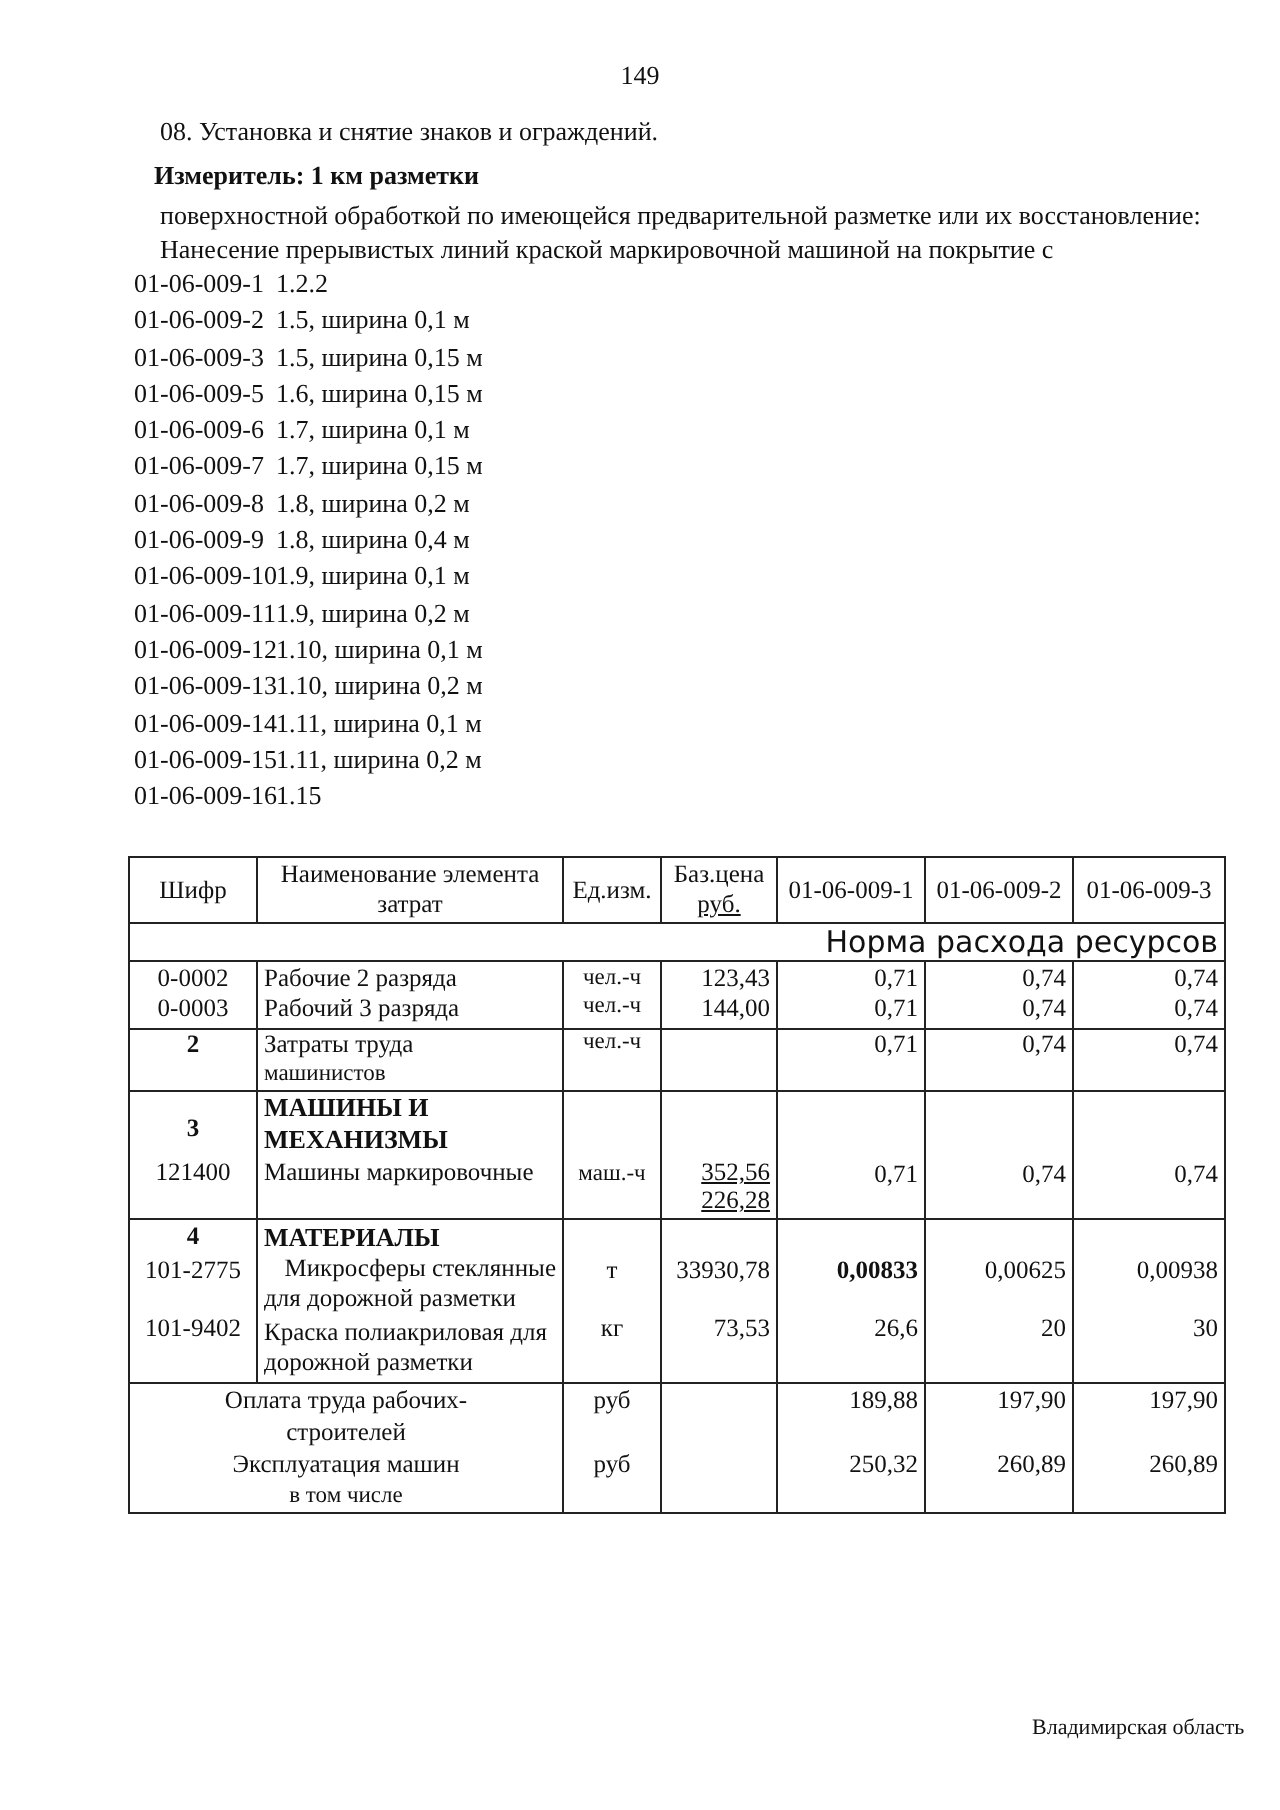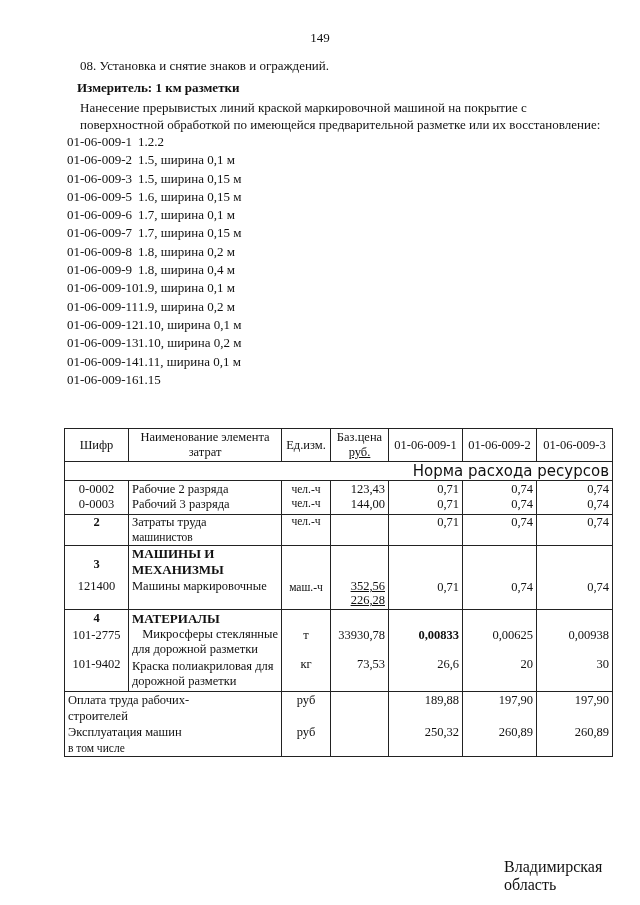--- a/index.html
+++ b/index.html
@@ -21,31 +21,31 @@
   .band td { height:13px; font-family:"DejaVu Sans","Liberation Sans",sans-serif; font-size:15px; text-align:right; padding-right:6px; }
   .num { text-align:right; }
   .ctr { text-align:center; }
   .nob-t { border-top:none !important; }
   .nob-b { border-bottom:none !important; }
   .line { height:17px; line-height:17px; display:block; white-space:nowrap; }
   .small { font-size:11.5px; }
   .bold { font-weight:bold; font-size:13px; }
   .u { text-decoration:underline; }
   .sum td { font-weight:bold; font-size:12.5px; }
-  .region { position:absolute; top:858px; left:504px; font-size:16px; }
+  .region { position:absolute; top:858px; left:516px; font-size:11px; }
 </style>
 </head>
 <body>
 
 <div class="page-number">149</div>
 <div class="section-title">08. Установка и снятие знаков и ограждений.</div>
 <div class="measure">Измеритель: 1 км разметки</div>
 <div class="desc">
+  <div>поверхностной обработкой по имеющейся предварительной разметке или их восстановление:</div>
   <div>Нанесение прерывистых линий краской маркировочной машиной на покрытие с</div>
-  <div>поверхностной обработкой по имеющейся предварительной разметке или их восстановление:</div>
 </div>
 
 <div class="codes">
   <div class="code-row">
       <span class="c">01-06-009-1</span>
       <span>1.2.2</span>
     </div>
   <div class="code-row">
       <span class="c">01-06-009-2</span>
       <span>1.5, ширина 0,1 м</span>
@@ -86,20 +86,24 @@
       <span class="c wide">01-06-009-12</span>
       <span>1.10, ширина 0,1 м</span>
     </div>
   <div class="code-row">
       <span class="c wide">01-06-009-13</span>
       <span>1.10, ширина 0,2 м</span>
     </div>
   <div class="code-row">
       <span class="c wide">01-06-009-14</span>
       <span>1.11, ширина 0,1 м</span>
+    </div>
+  <div class="code-row">
+      <span class="c wide">01-06-009-15</span>
+      <span>1.11, ширина 0,2 м</span>
     </div>
   <div class="code-row">
       <span class="c wide">01-06-009-16</span>
       <span>1.15</span>
     </div>
 </div>
 
 <table class="norm">
   <colgroup>
     <col style="width:64px">
@@ -216,21 +220,21 @@
       <span class="line" style="margin-top:17px;">0,00625</span>
       <span class="line" style="margin-top:12px;">20</span>
     </td>
     <td class="num">
       <span class="line" style="margin-top:17px;">0,00938</span>
       <span class="line" style="margin-top:12px;">30</span>
     </td>
   </tr>
 
   <tr class="sum">
-    <td colspan="2" style="height:64px;">
+    <td colspan="2" style="height:64px;text-align:center;">
       <span class="line" style="height:16px;line-height:16px;">Оплата труда рабочих-</span>
       <span class="line" style="height:16px;line-height:16px;">строителей</span>
       <span class="line" style="height:16px;line-height:16px;">Эксплуатация машин</span>
       <span class="line" style="height:16px;line-height:16px;font-weight:normal;font-size:11.5px;">в том числе</span>
     </td>
     <td class="ctr">
       <span class="line">руб</span>
       <span class="line" style="margin-top:15px;">руб</span>
     </td>
     <td></td>

